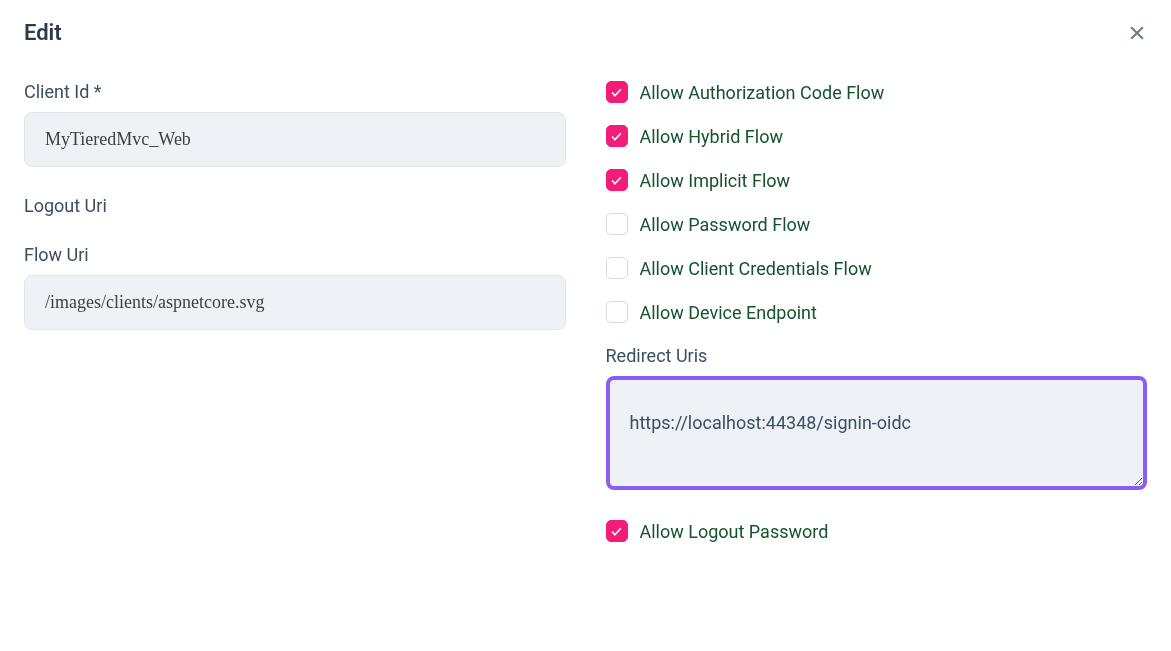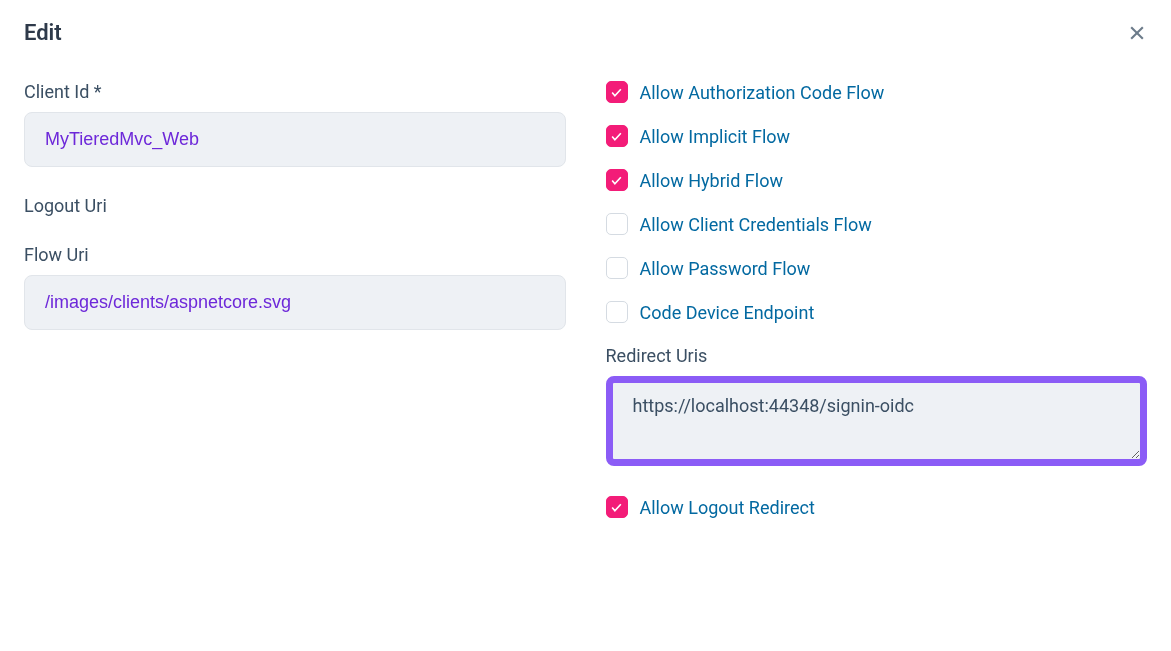--- a/index.html
+++ b/index.html
@@ -55,29 +55,29 @@
       margin-bottom: 10px;
       font-weight: 400;
     }
     .form-input {
       width: 100%;
       background: #eef1f5;
       border: 1px solid #e1e5ea;
       border-radius: 8px;
       padding: 16px 20px;
       font-size: 18px;
-      color: #6d28d9;
-      font-family: Liberation Sans, sans-serif;
+      color: #404040;
+      font-family: Liberation Serif, serif;
     }
     .form-textarea {
       width: 100%;
       background: #eef1f5;
-      border: 7px solid #8b5cf6;
+      border: 4px solid #8b5cf6;
       border-radius: 8px;
-      padding: 12px 20px;
+      padding: 32px 20px;
       font-size: 18px;
       color: #3b4f63;
       font-family: inherit;
       resize: both;
       min-height: 90px;
     }
     .checkbox-row {
       display: flex;
       align-items: center;
       gap: 12px;
@@ -101,21 +101,21 @@
     }
     .checkbox.checked svg {
       width: 13px;
       height: 13px;
       stroke: #ffffff;
       stroke-width: 3;
       fill: none;
     }
     .checkbox-label {
       font-size: 18px;
-      color: #0369a1;
+      color: #14532d;
       cursor: pointer;
     }
     .highlight-wrapper {
       position: relative;
       display: inline-block;
     }
     .highlight-oval {
       position: absolute;
       top: -22px;
       left: -26px;
@@ -165,46 +165,46 @@
               <polyline points="4 12 9 18 20 6"></polyline>
             </svg>
           </div>
           <span class="checkbox-label">Allow Authorization Code Flow</span>
         </div><div class="checkbox-row">
           <div class="checkbox checked">
             <svg viewBox="0 0 24 24">
               <polyline points="4 12 9 18 20 6"></polyline>
             </svg>
           </div>
-          <span class="checkbox-label">Allow Implicit Flow</span>
+          <span class="checkbox-label">Allow Hybrid Flow</span>
         </div><div class="checkbox-row">
           <div class="checkbox checked">
             <svg viewBox="0 0 24 24">
               <polyline points="4 12 9 18 20 6"></polyline>
             </svg>
           </div>
-          <span class="checkbox-label">Allow Hybrid Flow</span>
+          <span class="checkbox-label">Allow Implicit Flow</span>
+        </div><div class="checkbox-row">
+          <div class="checkbox"></div>
+          <span class="checkbox-label">Allow Password Flow</span>
         </div><div class="checkbox-row">
           <div class="checkbox"></div>
           <span class="checkbox-label">Allow Client Credentials Flow</span>
         </div><div class="checkbox-row">
           <div class="checkbox"></div>
-          <span class="checkbox-label">Allow Password Flow</span>
-        </div><div class="checkbox-row">
-          <div class="checkbox"></div>
-          <span class="checkbox-label">Code Device Endpoint</span>
+          <span class="checkbox-label">Allow Device Endpoint</span>
         </div></div>
 
     <div class="redirect-section">
       <label class="form-label">Redirect Uris</label>
       <textarea class="form-textarea" style="">https://localhost:44348/signin-oidc</textarea>
     </div>
 
     <div class="checkbox-row">
       <div class="checkbox checked">
         <svg viewBox="0 0 24 24">
             <polyline points="4 12 9 18 20 6"></polyline>
           </svg>
       </div>
-      <span class="checkbox-label">Allow Logout Redirect</span>
+      <span class="checkbox-label">Allow Logout Password</span>
     </div>
   </div>
 </div>
 
 </body></html>

